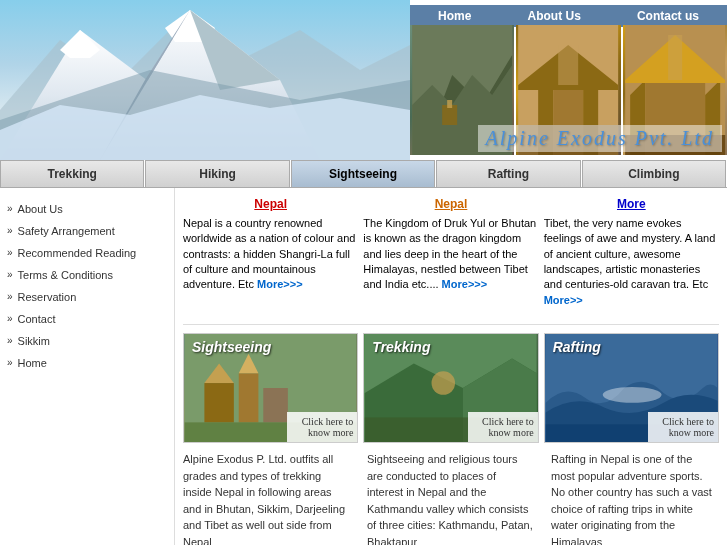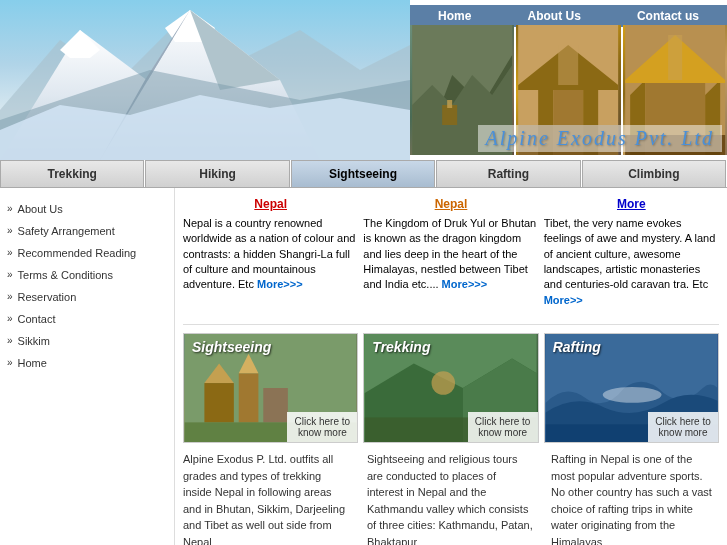--- a/index.html
+++ b/index.html
@@ -43,21 +43,21 @@
     .more-link { color: #0066cc; font-weight: bold; cursor: pointer; }
 
     
     .cards-row { display: flex; gap: 5px; margin-bottom: 8px; }
     .feature-card { flex: 1; border: 1px solid #ccc; overflow: hidden; position: relative; height: 110px; }
     .card-bg { width: 100%; height: 100%; display: flex; align-items: center; justify-content: center; flex-direction: column; position: relative; }
     .card-bg.sightseeing { background: linear-gradient(135deg, #6B8E7A 0%, #8B9B6A 30%, #5C6B4A 60%, #8B7355 100%); }
     .card-bg.trekking { background: linear-gradient(135deg, #4A8B4A 0%, #6BA06B 30%, #4A6B4A 60%, #2A5A2A 100%); }
     .card-bg.rafting { background: linear-gradient(135deg, #2A5A8B 0%, #4A7AAB 30%, #2A4A8B 60%, #1A3A6B 100%); }
     .card-title { position: absolute; top: 5px; left: 8px; font-size: 14px; font-weight: bold; color: #fff; text-shadow: 1px 1px 2px rgba(0,0,0,0.7); font-style: italic; }
-    .card-overlay { position: absolute; bottom: 0; right: 0; width: 70px; background: rgba(255,255,255,0.85); padding: 4px; text-align: center; font-size: 10px; color: #333; cursor: pointer; }
+    .card-overlay { position: absolute; bottom: 0; right: 0; width: 70px; background: rgba(255,255,255,0.85); padding: 4px; text-align: right; font-size: 10px; color: #333; cursor: pointer; font-family: Liberation Serif, serif; }
 
     
     .desc-row { display: flex; gap: 16px; }
     .desc-col { flex: 1; font-size: 11px; line-height: 1.5; color: #333; }
     .desc-more { color: #0066cc; cursor: pointer; }
 
     
     .mountain-bg { width: 410px; height: 160px; background: linear-gradient(180deg, #87CEEB 0%, #B0CDE0 25%, #E8E8E0 50%, #9BB8C8 65%, #6B9BAA 75%, #8EB8C8 85%, #DDEEFF 92%, #B8D0DC 100%); }
   </style>
 </head>

